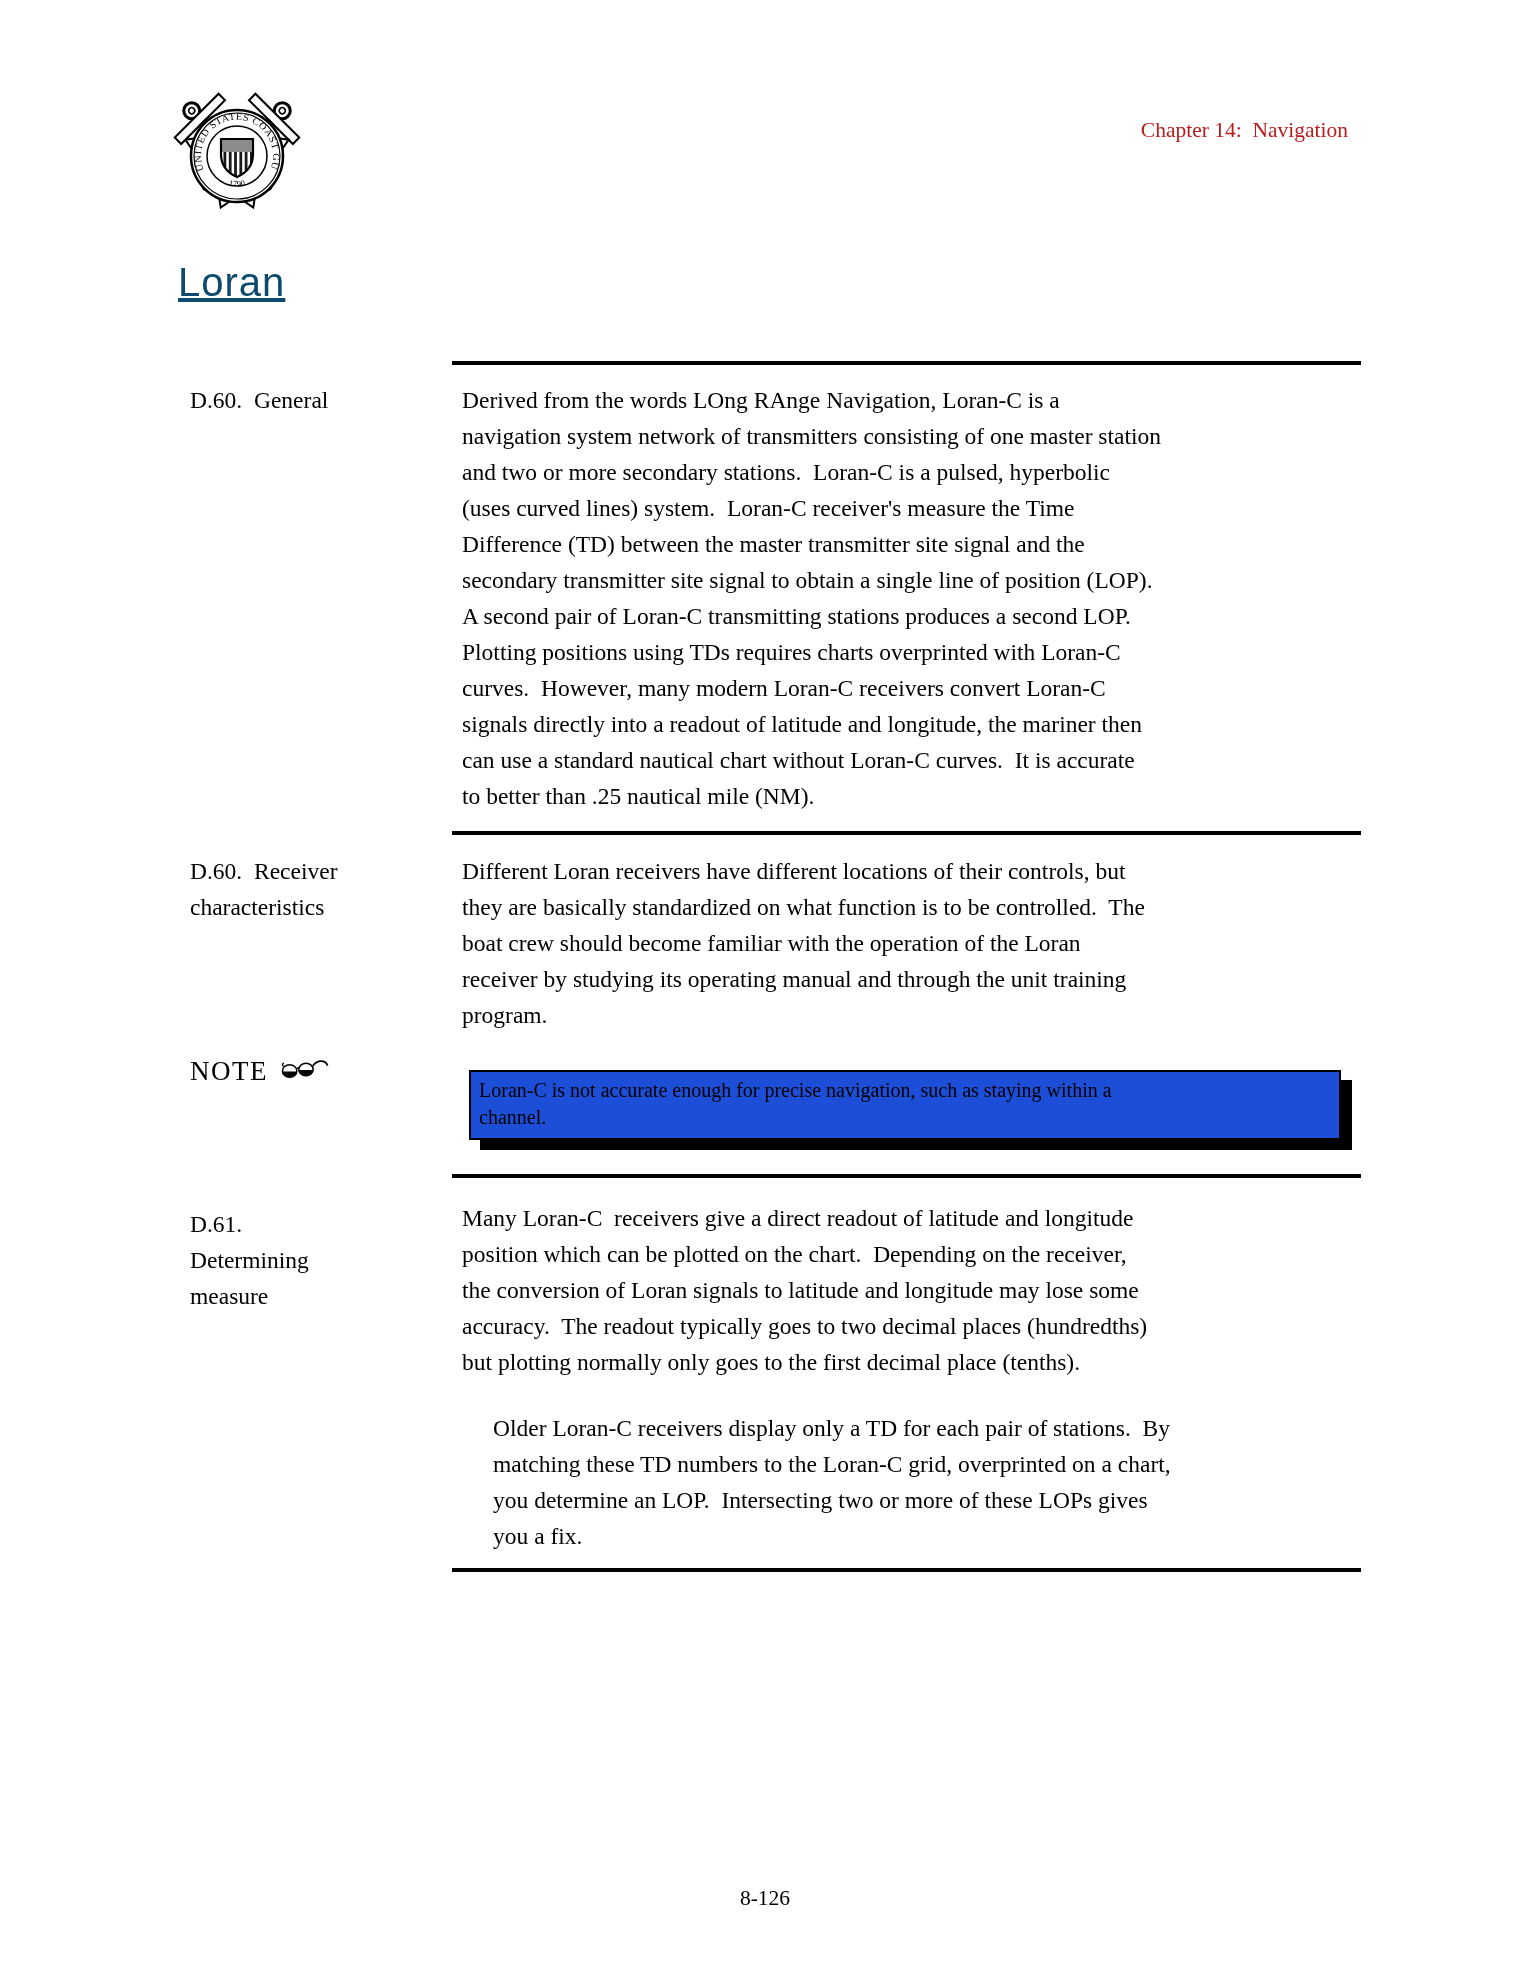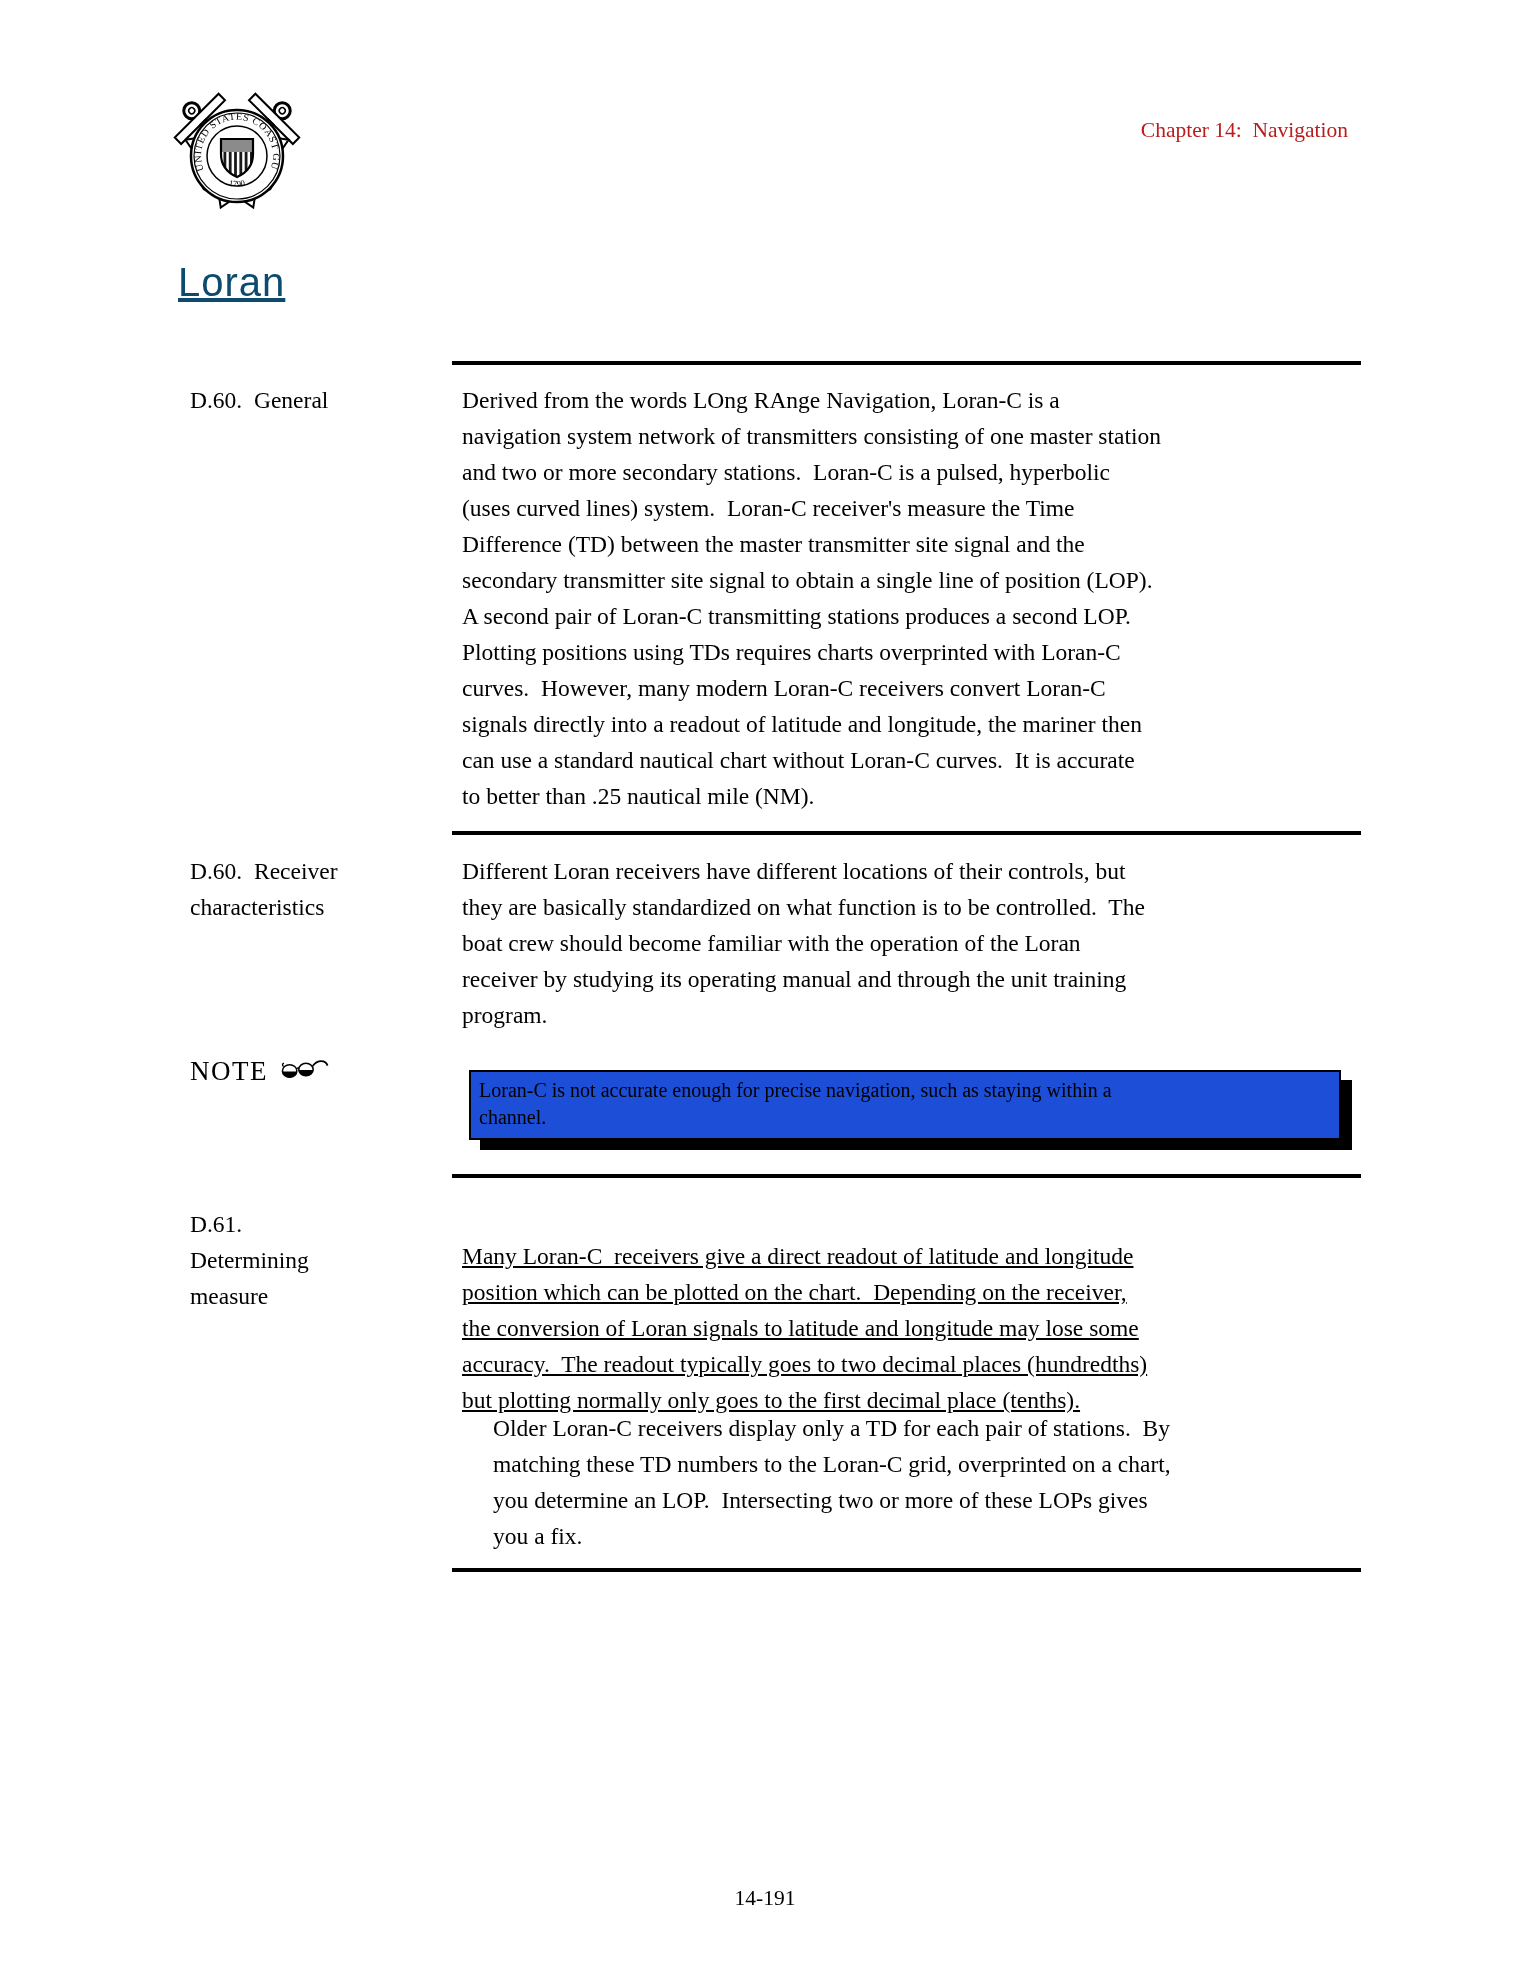--- a/index.html
+++ b/index.html
@@ -150,25 +150,25 @@
         <path d="M 33 8 C 38 1 46.5 1.5 48.5 7.5" fill="none" stroke="#000" stroke-width="1.8"></path>
       </svg>
     </span>
   </div>
   <div class="note-box">Loran-C is not accurate enough for precise navigation, such as staying within a
 channel.</div>
 
   <div class="sec-label" style="top:1206px;">D.61.
 Determining
 measure</div>
-  <div class="sec-body" style="top:1238px;text-decoration:underline;">Many Loran-C  receivers give a direct readout of latitude and longitude
+  <div class="sec-body" style="top:1200px;">Many Loran-C  receivers give a direct readout of latitude and longitude
 position which can be plotted on the chart.  Depending on the receiver,
 the conversion of Loran signals to latitude and longitude may lose some
 accuracy.  The readout typically goes to two decimal places (hundredths)
 but plotting normally only goes to the first decimal place (tenths).</div>
   <div class="sec-body" style="top:1410px;margin-left:31px;">Older Loran-C receivers display only a TD for each pair of stations.  By
 matching these TD numbers to the Loran-C grid, overprinted on a chart,
 you determine an LOP.  Intersecting two or more of these LOPs gives
 you a fix.</div>
 
-  <div class="footer">14-191</div>
+  <div class="footer">8-126</div>
 
 </div>
 
 </body></html>

